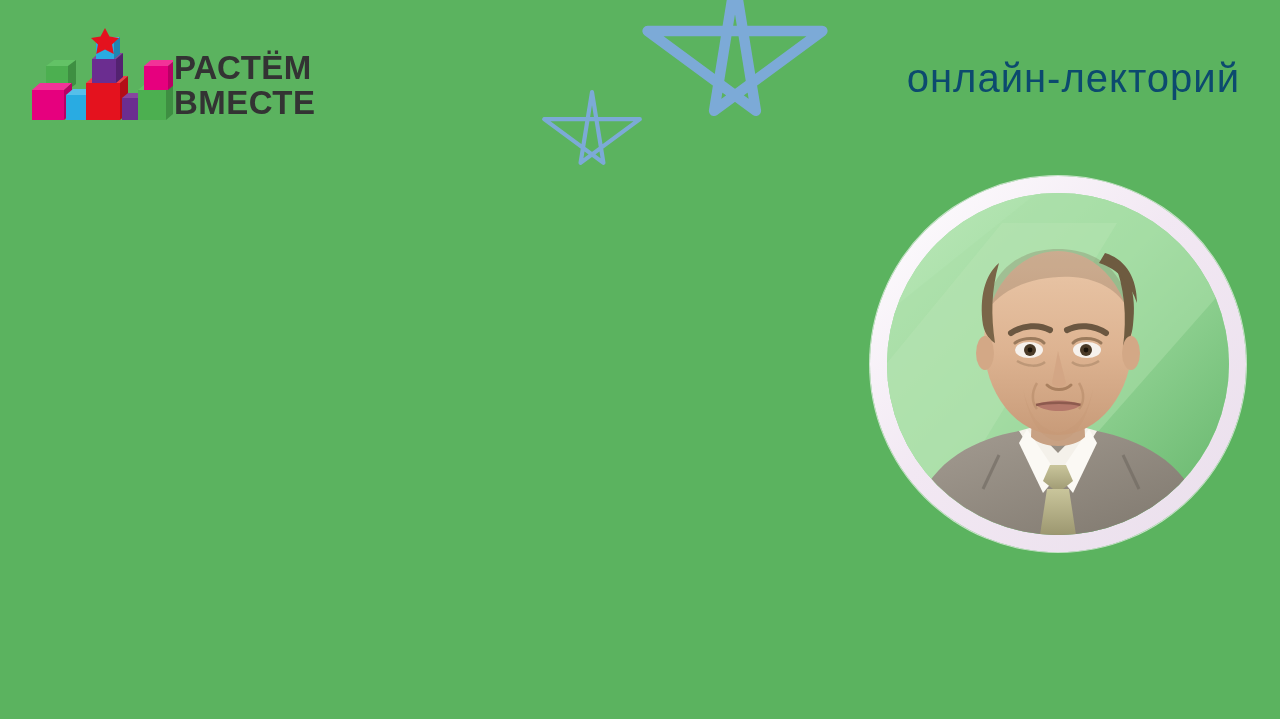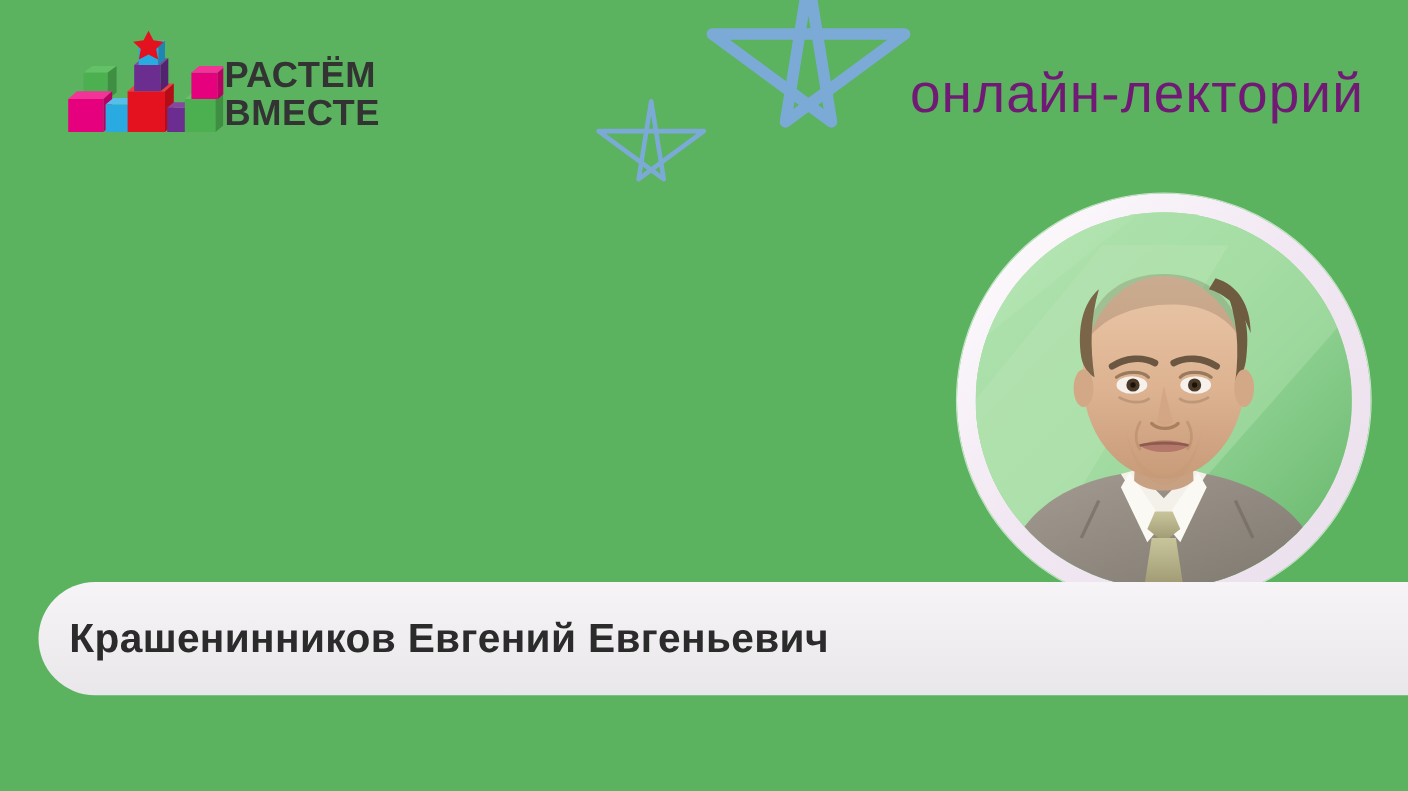--- a/index.html
+++ b/index.html
@@ -30,21 +30,21 @@
     opacity: .92;
   }
   #star-big  { left: 640px; top: -26px; width: 190px; height: 190px; }
   #star-big polygon { stroke-width: 5.5; }
   #star-small{ left: 540px; top: 88px;  width: 104px; height: 104px; }
   #star-small polygon { stroke-width: 4; }
 
   
   #logo {
     position: absolute;
-    left: 58px;
+    left: 28px;
     top: 28px;
     width: 300px;
     height: 108px;
   }
   #logo-blocks { position: absolute; left: 0; top: 0; width: 145px; height: 108px; }
   #logo-blocks svg { display: block; }
   #logo-wordmark {
     position: absolute;
     left: 146px;
     top: 22px;
@@ -54,22 +54,22 @@
     line-height: 35px;
     letter-spacing: .5px;
     white-space: pre-line;
   }
 
   
   #kicker {
     position: absolute;
     right: 40px;
     top: 56px;
-    color: #701a75;
-    font-size: 50px;
+    color: #0c4a6e;
+    font-size: 40px;
     letter-spacing: 1px;
     white-space: nowrap;
   }
 
   
   #portrait-wrap {
     position: absolute;
     left: 870px;
     top: 176px;
     width: 376px;
@@ -295,17 +295,14 @@
           <path d="M192,190 C198,200 197,210 192,216" stroke="#B98D6C" stroke-width="2.5" fill="none" opacity=".65"></path>
 
           <ellipse cx="98" cy="160" rx="9" ry="17" fill="#D3A886"></ellipse>
           <ellipse cx="244" cy="160" rx="9" ry="17" fill="#D3A886"></ellipse>
         </svg>
       </div>
     </div>
   </div>
 
 
-  <div id="name-bar">
-    <div id="name-text">Крашенинников Евгений Евгеньевич</div>
-  </div>
 
 </div>
 
 </body></html>

